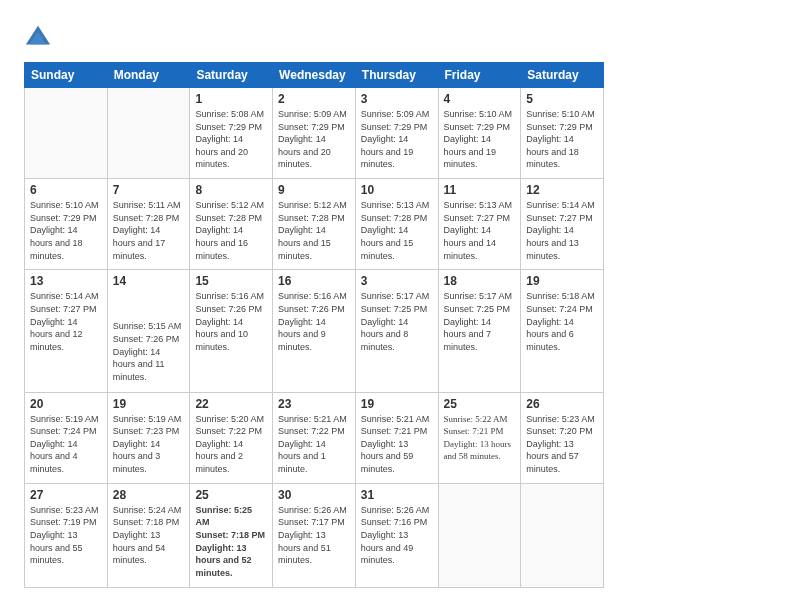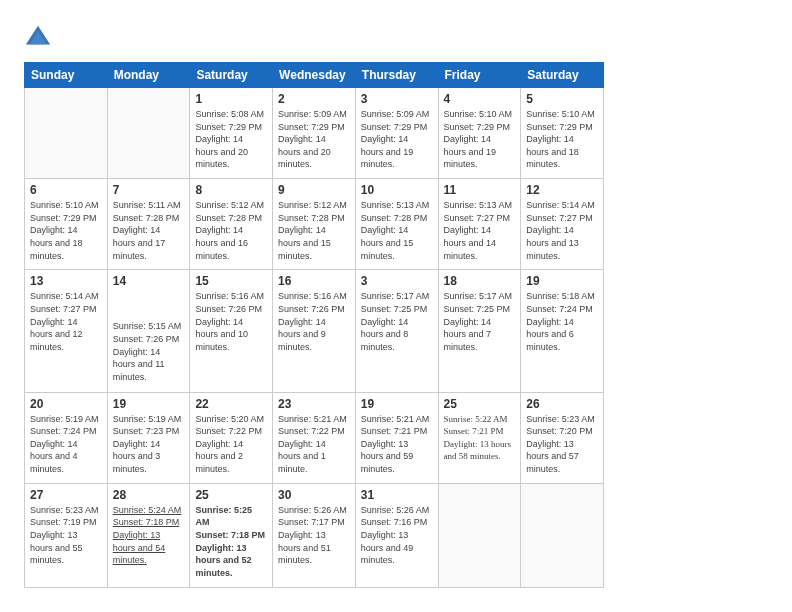--- a/index.html
+++ b/index.html
@@ -303,21 +303,21 @@
         </tr>
         <tr>
           <td>
             <span class="day-number">27</span>
             <div class="day-info" style="white-space: pre-line;">Sunrise: 5:23 AM
 Sunset: 7:19 PM
 Daylight: 13 hours and 55 minutes.</div>
           </td>
           <td>
             <span class="day-number">28</span>
-            <div class="day-info" style="white-space: pre-line; text-decoration: underline;">Sunrise: 5:24 AM
+            <div class="day-info" style="white-space: pre-line;">Sunrise: 5:24 AM
 Sunset: 7:18 PM
 Daylight: 13 hours and 54 minutes.</div>
           </td>
           <td>
             <span class="day-number">25</span>
             <div class="day-info" style="white-space: pre-line; font-weight: bold;">Sunrise: 5:25 AM
 Sunset: 7:18 PM
 Daylight: 13 hours and 52 minutes.</div>
           </td>
           <td>

